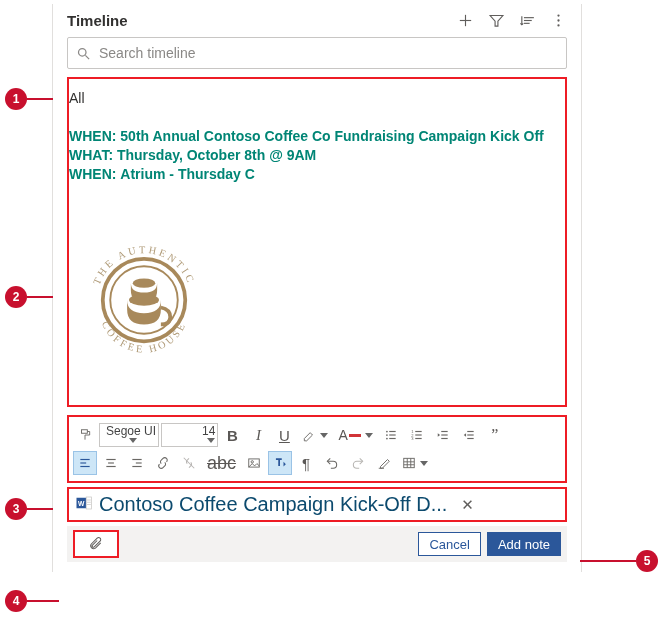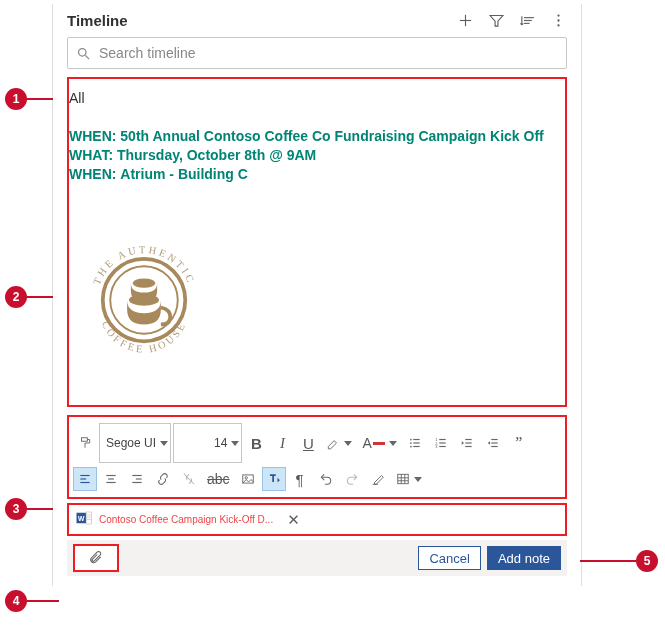--- a/index.html
+++ b/index.html
@@ -97,38 +97,39 @@
     color: #5b5856; font-size: 13px;
     border: 1px solid transparent;
     padding: 0 3px;
   }
   .rtb-btn svg { width: 14px; height: 14px; }
   .rtb-btn.active {
     background: #cde6f7;
     border: 1px solid #9ac3e6;
   }
   .rtb-select {
-    height: 40px;
+    height: 24px;
     border: 1px solid #c8c6c4;
     background: #fff;
     display: inline-flex; align-items: center;
     padding: 0 2px 0 6px;
     font-size: 12px;
     gap: 0;
     color: #444;
+    flex-direction: column;
   }
   .tri { width: 0; height: 0; border-left: 4px solid transparent; border-right: 4px solid transparent; border-top: 5px solid #666; display: inline-block; margin-left: 4px; }
 
   .attach-row {
     margin: 2px 4px 4px 4px;
     padding: 4px 6px;
     display: flex; align-items: center; gap: 6px;
   }
   .doc-icon svg { width: 18px; height: 18px; }
-  .attach-name { color: #ef4444; font-size: 10px; }
+  .attach-name { color: #0c4a6e; font-size: 20px; }
   .attach-x { color: #605e5c; margin-left: 8px; font-size: 15px; }
 
   .footer-row {
     background: #f3f2f1;
     margin: 0 4px 0 4px;
     padding: 4px 6px;
     display: flex; align-items: center; justify-content: space-between;
   }
   .clip-well {
     width: 46px; height: 28px;
@@ -213,21 +214,21 @@
     </span>
     <input type="text" placeholder="Search timeline" style="">
   </div>
 
 
   <div class="body-box redbox">
     <div>All</div>
     <br>
     <div><span class="teal">WHEN:</span> <span class="teal">50th Annual Contoso Coffee Co Fundraising Campaign Kick Off</span></div>
     <div><span class="teal">WHAT:</span> <span class="teal">Thursday, October 8th @ 9AM</span></div>
-    <div><span class="teal">WHEN:</span> <span class="teal">Atrium - Building C</span></div>
+    <div><span class="teal">WHEN:</span> <span class="teal">Atrium - Thursday C</span></div>
     <br>
     <br>
 
     <div class="logo-wrap">
       <svg class="logo-svg" viewBox="0 0 160 160">
         <defs>
           <path id="arcTop" d="M 30 80 A 50 50 0 0 1 130 80" fill="none"></path>
           <path id="arcBot" d="M 32 88 A 48 48 0 0 0 128 88" fill="none"></path>
         </defs>
         <circle cx="80" cy="80" r="44" fill="none" stroke="#a8895b" stroke-width="4"></circle>
@@ -346,21 +347,21 @@
               <path d="M15 11 a4 4 0 0 1 0 6 l-3 3 a4 4 0 0 1 -6 -6"></path>
             </svg>
       </span>
       <span class="rtb-btn">
         <svg viewBox="0 0 24 24" fill="none" stroke="#b8b6b3" stroke-width="1.8">
               <path d="M9 13 a4 4 0 0 1 0 -6 l3 -3"></path>
               <path d="M15 11 a4 4 0 0 1 0 6 l-3 3"></path>
               <line x1="3" y1="3" x2="21" y2="21"></line>
             </svg>
       </span>
-      <span class="rtb-btn" style="text-decoration:line-through;font-size:14px;">abc</span>
+      <span class="rtb-btn" style="text-decoration:line-through;font-size:18px;">abc</span>
       <span class="rtb-btn">
         <svg viewBox="0 0 24 24" fill="none" stroke="#6a6865" stroke-width="1.6">
               <rect x="3" y="5" width="18" height="14"></rect>
               <circle cx="9" cy="10" r="2"></circle>
               <path d="M3 19 l6 -6 l4 4 l4 -4 l4 4"></path>
             </svg>
       </span>
       <span class="rtb-btn active">
         <svg viewBox="0 0 24 24" fill="#2b579a">
               <path d="M5 4 h10 v3 h-3 v10 h-3 v-10 h-4 z"></path>

